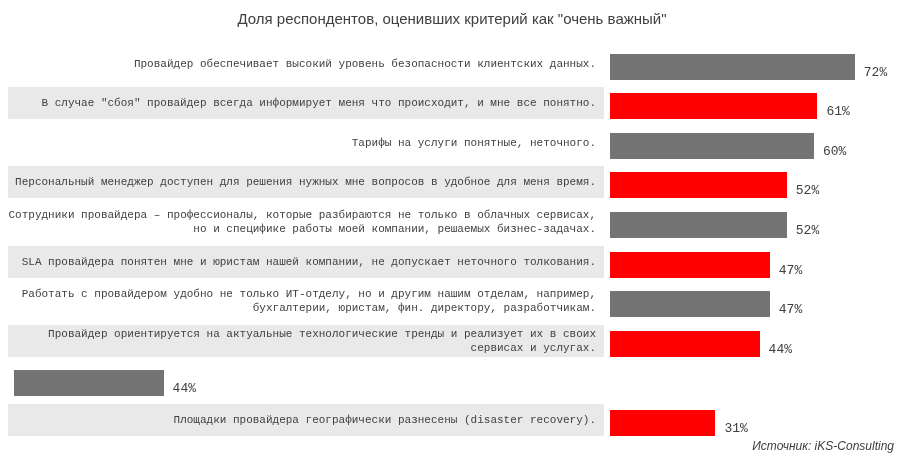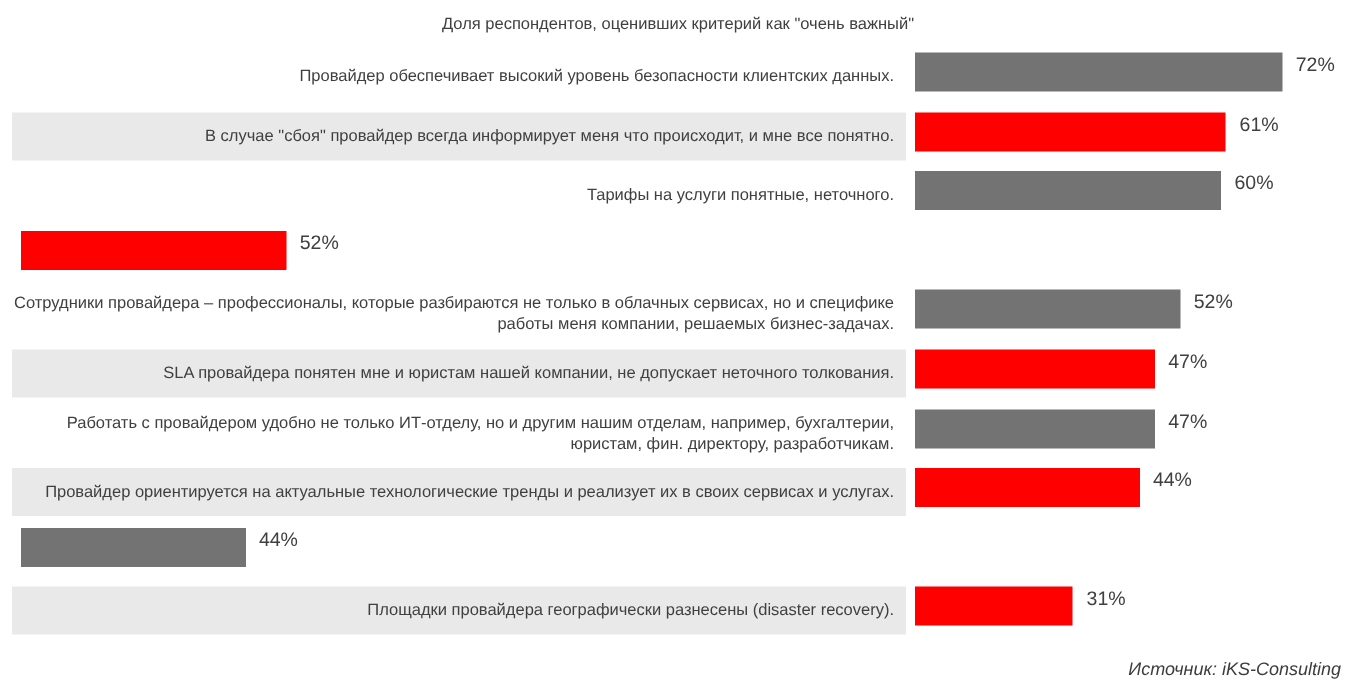--- a/index.html
+++ b/index.html
@@ -11,32 +11,33 @@
   .page {
     position: relative;
     width: 904px;
     height: 459px;
     background: #ffffff;
     overflow: hidden;
   }
   .chart-title {
     margin-top: 10px;
     text-align: center;
-    font-size: 11px;
+    font-size: 15px;
     color: #404040;
   }
   .rows {
     margin-top: 13px;
     padding-left: 8px;
   }
   .row {
     display: flex;
-    align-items: flex-start;
+    align-items: flex-end;
     height: 39.6px;
     width: 896px;
+    font-family: Liberation Mono, monospace;
   }
   .label-zone {
     width: 596px;
     height: 32px;
     display: flex;
     align-items: center;
     justify-content: flex-end;
     box-sizing: border-box;
     padding-right: 8px;
   }
@@ -92,26 +93,29 @@
         <div class="pct-label">61%</div>
       </div>
       <div class="row">
         <div class="label-zone">
           <div class="cat-label">Тарифы на услуги понятные, неточного.</div>
         </div>
         <div class="bar" style="width: 204px; background: rgb(115, 115, 115);"></div>
         <div class="pct-label">60%</div>
       </div>
       <div class="row">
+        <div class="label-zone striped">
+          <div class="cat-label">Персональный менеджер доступен для решения нужных мне вопросов в удобное для меня время.</div>
+        </div>
         <div class="bar" style="width: 176.8px; background: rgb(255, 0, 0);"></div>
         <div class="pct-label">52%</div>
       </div>
       <div class="row">
         <div class="label-zone">
-          <div class="cat-label">Сотрудники провайдера – профессионалы, которые разбираются не только в облачных сервисах, но и специфике работы меня компании, решаемых бизнес-задачах.</div>
+          <div class="cat-label">Сотрудники провайдера – профессионалы, которые разбираются не только в облачных сервисах, но и специфике работы моей компании, решаемых бизнес-задачах.</div>
         </div>
         <div class="bar" style="width: 176.8px; background: rgb(115, 115, 115);"></div>
         <div class="pct-label">52%</div>
       </div>
       <div class="row">
         <div class="label-zone striped">
           <div class="cat-label">SLA провайдера понятен мне и юристам нашей компании, не допускает неточного толкования.</div>
         </div>
         <div class="bar" style="width: 159.8px; background: rgb(255, 0, 0);"></div>
         <div class="pct-label">47%</div>

